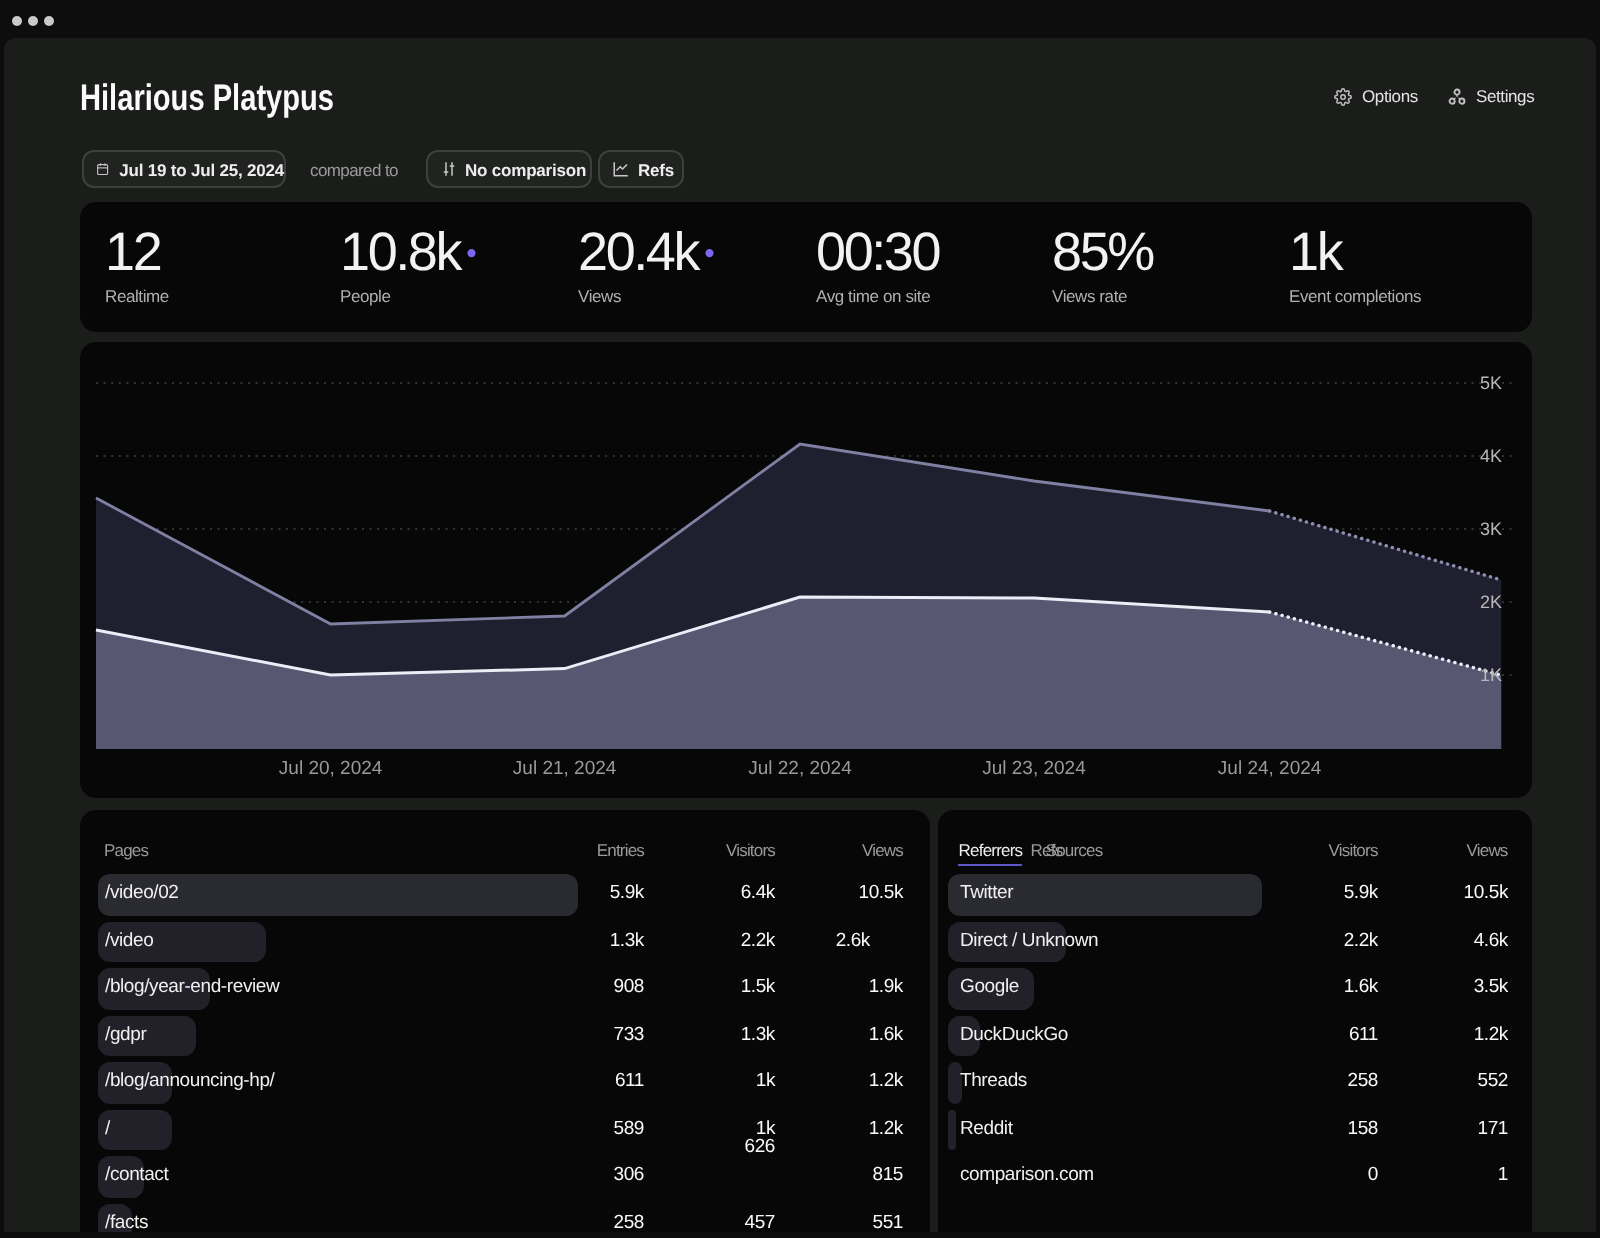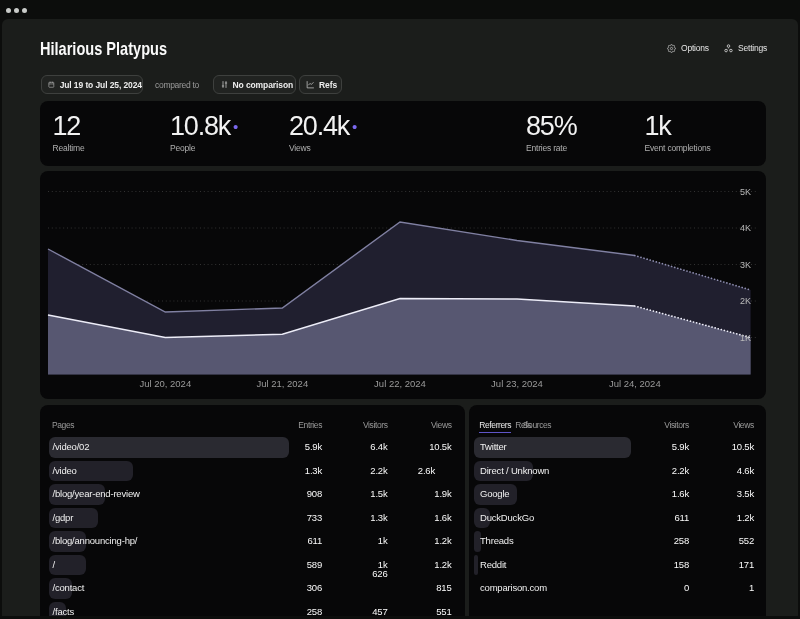--- a/index.html
+++ b/index.html
@@ -80,23 +80,27 @@
         <div class="statlbl">Realtime</div>
       </div>
     <div class="abs" style="left:130px; top:11.5px;">
         <div class="statnum">10.8k<span style="color:#7a68ee; font-size:15px; vertical-align:3.5px; letter-spacing:0;"> •</span></div>
         <div class="statlbl">People</div>
       </div>
     <div class="abs" style="left:249px; top:11.5px;">
         <div class="statnum">20.4k<span style="color:#7a68ee; font-size:15px; vertical-align:3.5px; letter-spacing:0;"> •</span></div>
         <div class="statlbl">Views</div>
       </div>
+    <div class="abs" style="left:368px; top:11.5px;">
+        <div class="statnum">00:30</div>
+        <div class="statlbl">Avg time on site</div>
+      </div>
     <div class="abs" style="left:486px; top:11.5px;">
         <div class="statnum">85%</div>
-        <div class="statlbl">Entries rate</div>
+        <div class="statlbl">Views rate</div>
       </div>
     <div class="abs" style="left:604.5px; top:11.5px;">
         <div class="statnum">1k</div>
         <div class="statlbl">Event completions</div>
       </div>
   </div>
 
   <div class="panel" style="left:40px; top:170.5px; width:726px; height:228px;">
     <svg width="726" height="228" viewBox="0 0 726 228">
 

